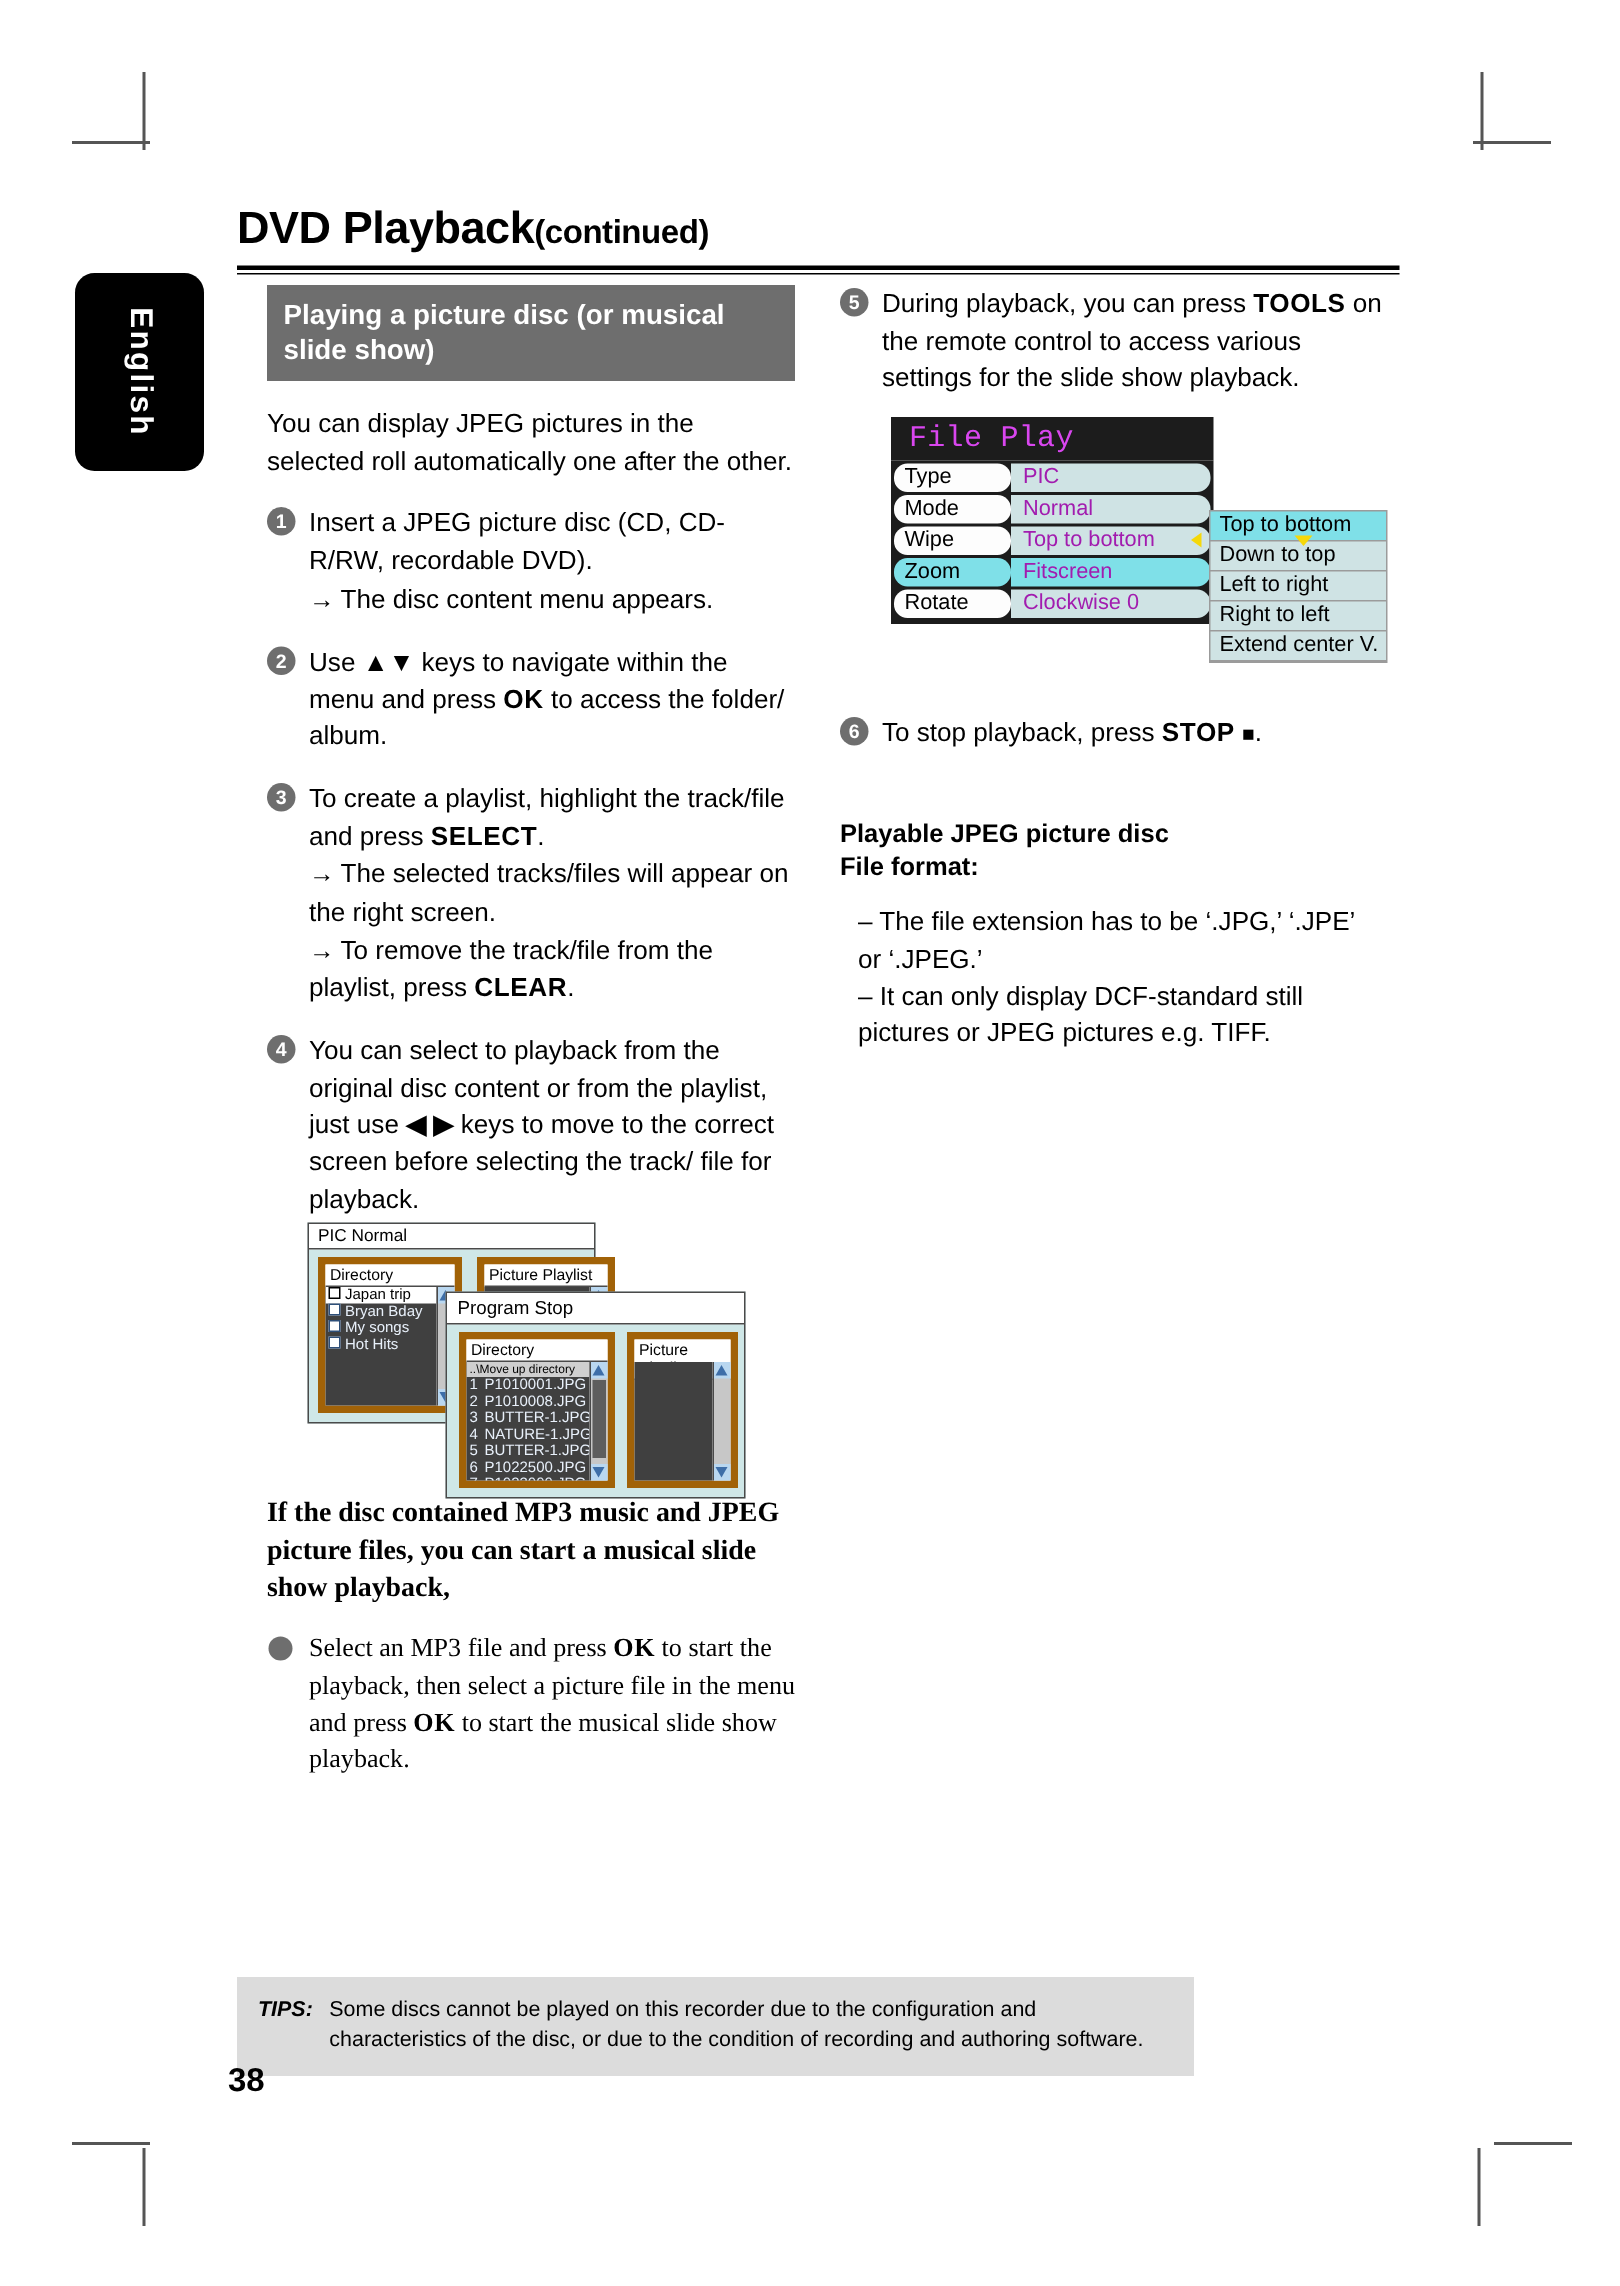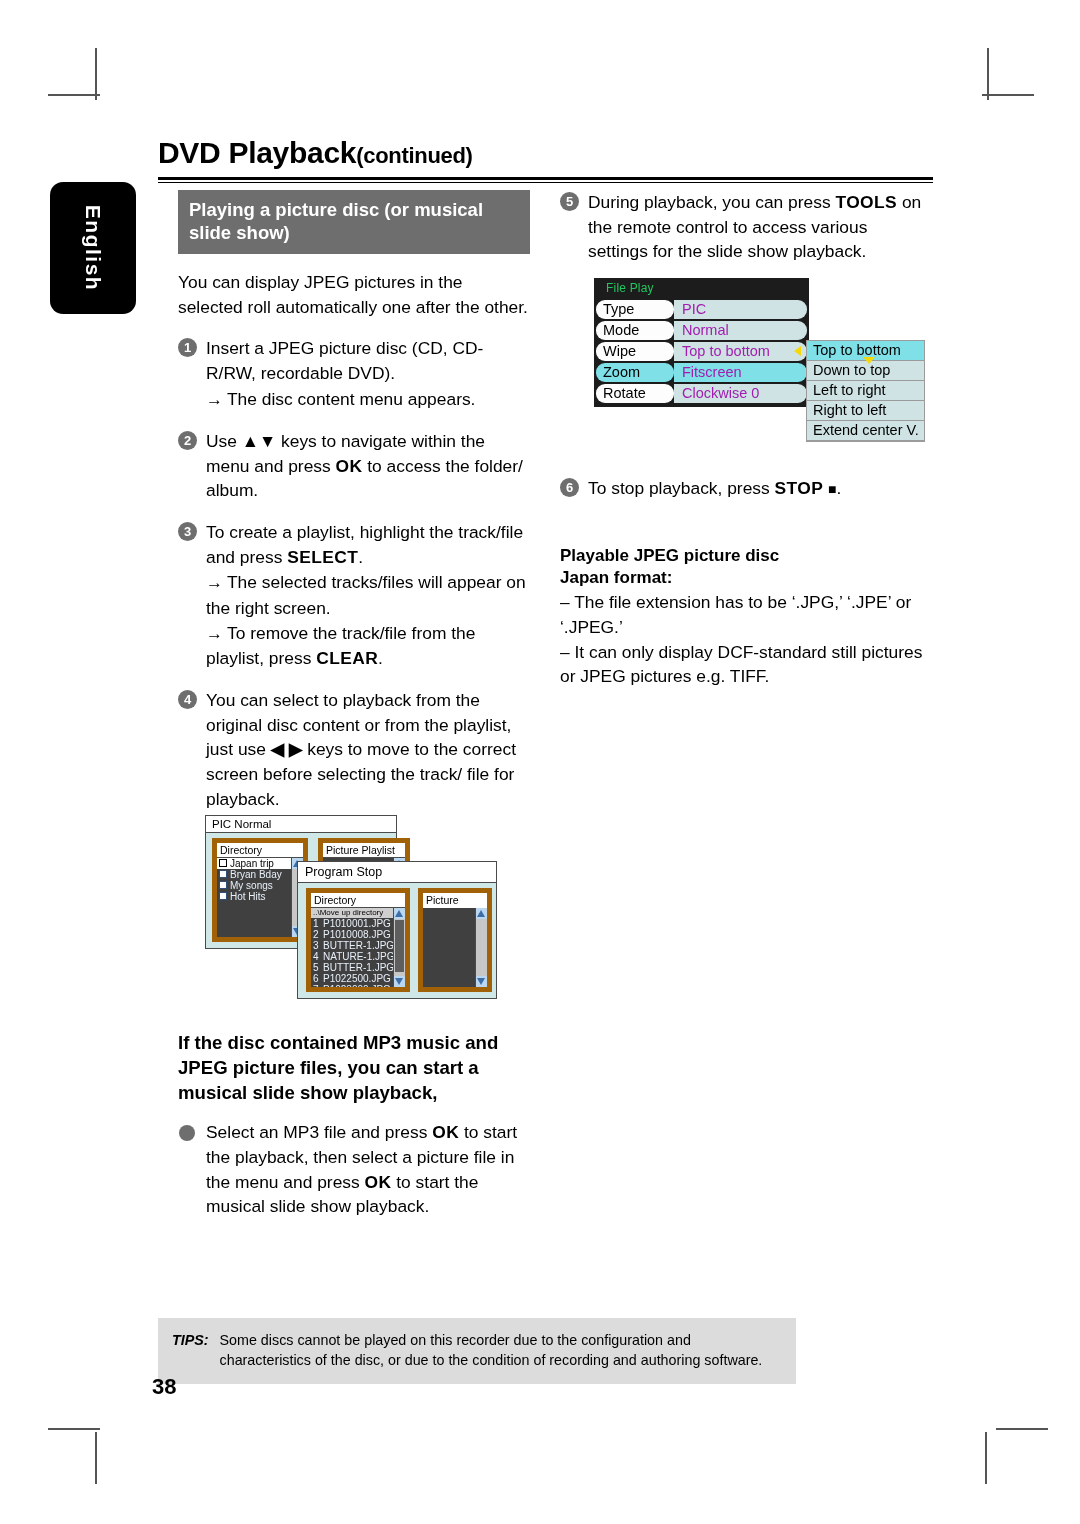--- a/index.html
+++ b/index.html
@@ -116,42 +116,43 @@
   b, .b { font-weight: bold; }
   .key { font-weight: bold; letter-spacing: 0.4px; }
   .sq { font-size: 14px; }
 
   .subhead {
     font-weight: bold;
     font-size: 17px;
     line-height: 1.34;
     margin: 0 0 0 0;
   }
-  .dashlist { margin: 0; }
+  .dashlist { margin: 12px; }
   .dashlist .dl { display: block; }
 
   .bold-block {
     font-weight: bold;
     font-size: 18.6px;
     line-height: 1.35;
     margin-bottom: 15px;
   }
 
   
   #file-play-osd {
     position: absolute;
     left: 594px; top: 278px;
     width: 215px;
   }
   .osd-title {
     background: #1c1c1c;
-    color: #22c55e;
-    font-size: 12px;
+    color: #d946ef;
+    font-size: 20px;
     padding: 3px 0 3px 12px;
     letter-spacing: 0.2px;
+    font-family: Liberation Mono, monospace;
   }
   .osd-body { background: #1c1c1c; padding: 1px 2px 3px 2px; }
   .osd-row {
     display: flex;
     align-items: center;
     height: 20px;
     margin-bottom: 1px;
     position: relative;
   }
   .osd-label {
@@ -484,21 +485,21 @@
           </div>
         <div class="arr dn">
             <span class="tri"></span>
           </div>
       </div>
     </div>
   </div>
 
 </div>
 
-<div class="col" style="left:178px; top:1030px; width:352px;">
+<div class="col" style="left:178px; top:996px; width:352px;font-family:Liberation Serif, serif;">
   <div class="bold-block">If the disc contained MP3 music and JPEG picture files, you can start a musical slide show playback,</div>
   <div class="step">
     <span class="bullet-dot"></span>
     <span>Select an MP3 file and press </span><span class="key">OK</span><span> to start the playback, then select a picture file in the menu and press </span><span class="key">OK</span><span> to start the musical slide show playback.</span>
   </div>
 </div>
 
 <div class="col" id="col-right">
 
   <div class="step">
@@ -542,21 +543,21 @@
 </div>
 
 <div class="col" style="left:560px; top:476px; width:372px;">
 
   <div class="step" style="margin-bottom:44px;">
     <span class="num">6</span>
     <span>To stop playback, press </span><span class="key">STOP</span> <span class="sq">■</span><span>.</span>
   </div>
 
   <div class="subhead">Playable JPEG picture disc</div>
-  <div class="subhead">Japan format:</div>
+  <div class="subhead">File format:</div>
   <div class="dashlist">
     <span class="dl">–  The file extension has to be ‘.JPG,’ ‘.JPE’ or ‘.JPEG.’</span>
     <span class="dl">–  It can only display DCF-standard still pictures or JPEG pictures e.g. TIFF.</span>
   </div>
 </div>
 
 <div id="tips">
   <span class="tips-label">TIPS:</span>
   <span>Some discs cannot be played on this recorder due to the configuration and characteristics of the disc, or due to the condition of recording and authoring software.</span>
 </div>

